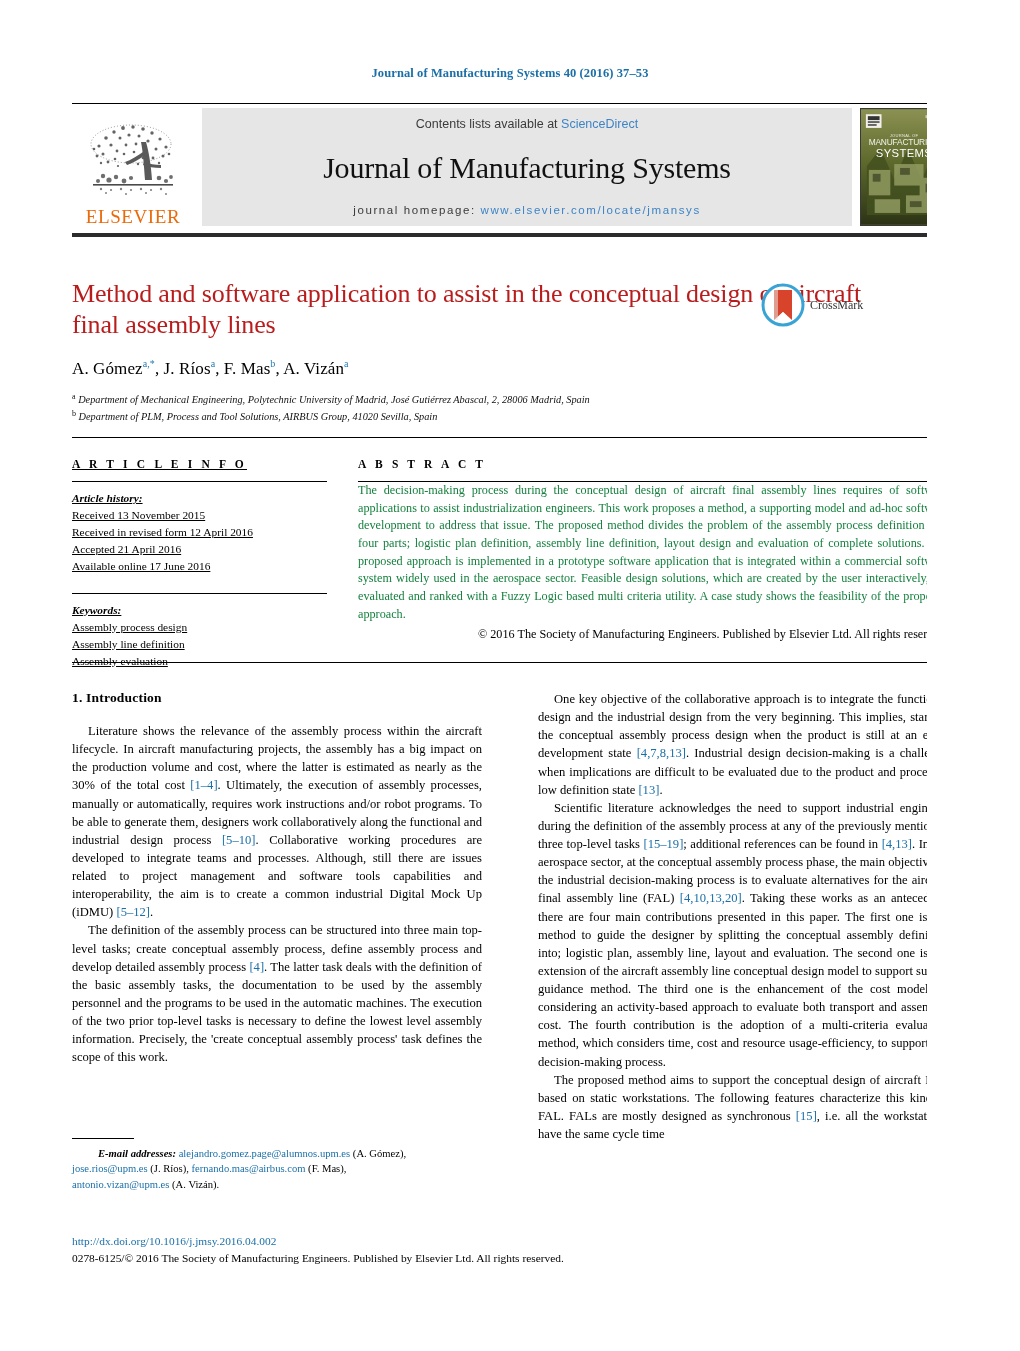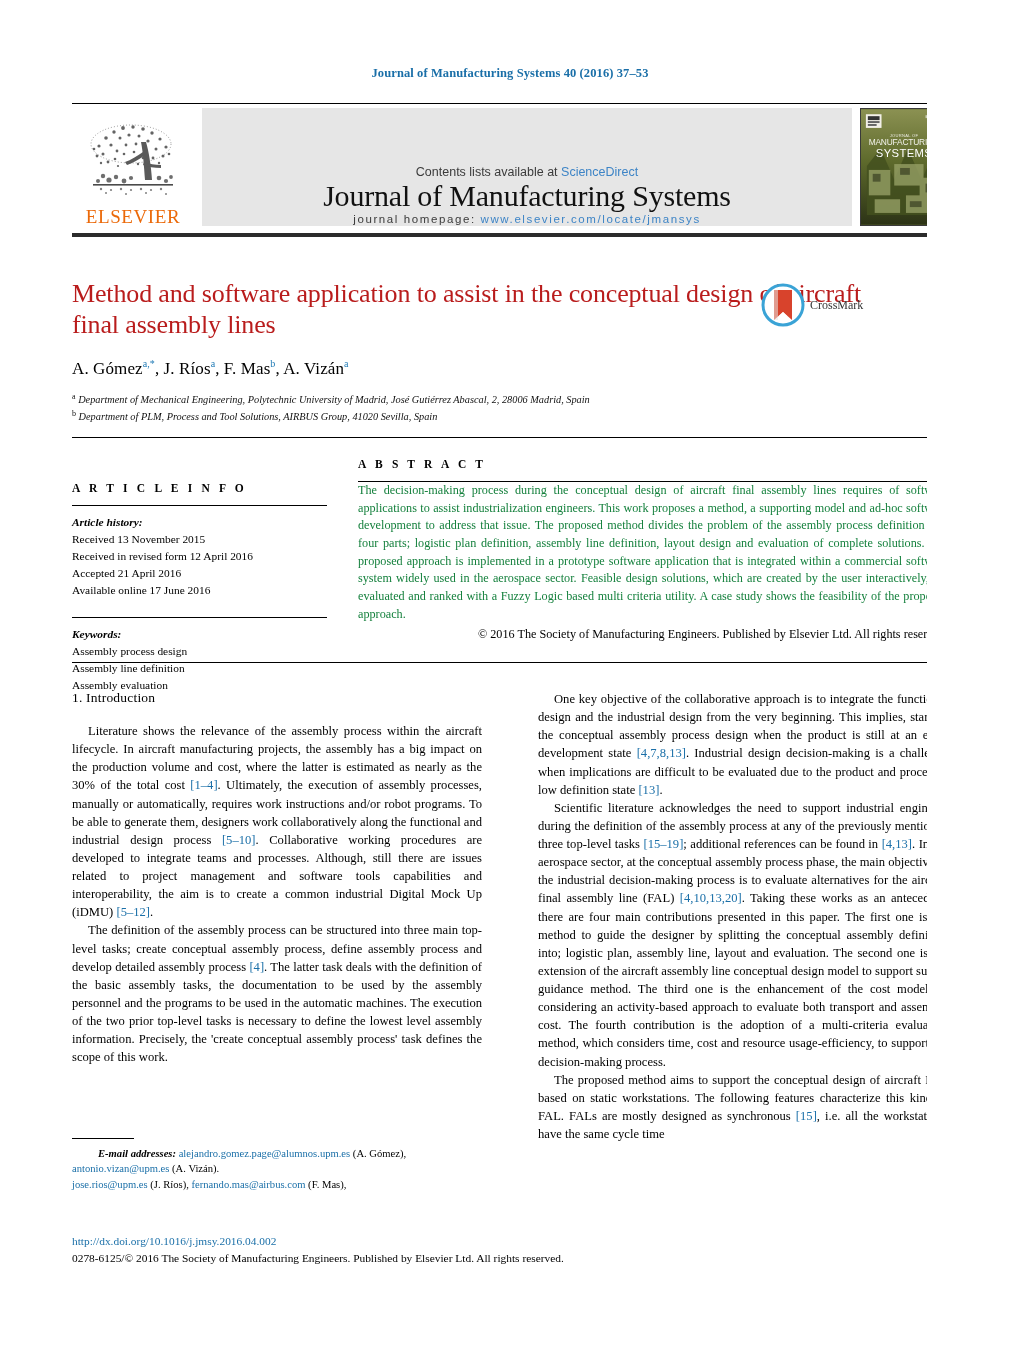--- a/index.html
+++ b/index.html
@@ -84,21 +84,20 @@
     flex-direction: column;
     align-items: center;
     justify-content: space-between;
     padding: 9px 0 10px 0;
     box-sizing: border-box;
   }
   .contents-line {
     font-family: "Liberation Sans", sans-serif;
     font-size: 12.5px;
     color: #3b3b3b;
-    margin-top: 48px;
   }
   .contents-line .sd {
     color: #3d84c6;
   }
   .journal-title-big {
     font-family: "Liberation Serif", serif;
     font-size: 30px;
     color: #111111;
     letter-spacing: -0.2px;
   }
@@ -194,23 +193,24 @@
     position: absolute;
     top: 437px;
     left: 72px;
     width: 876px;
     height: 1px;
     background: #000;
   }
 
   .info-col {
     position: absolute;
-    top: 482px;
+    top: 458px;
     left: 72px;
     width: 255px;
+    text-decoration: underline;
   }
   .abs-col {
     position: absolute;
     top: 458px;
     left: 358px;
     width: 590px;
   }
   .sec-label {
     font-family: "Liberation Serif", serif;
     font-size: 11.5px;
@@ -274,21 +274,21 @@
   }
   .body-right {
     position: absolute;
     top: 690px;
     left: 538px;
     width: 410px;
   }
   h2.section-heading {
     font-family: "Liberation Serif", serif;
     font-size: 13.5px;
-    font-weight: normal;
+    font-weight: bold;
     margin: 0 0 16px 0;
     letter-spacing: 0.2px;
   }
   p.body-para {
     font-family: "Liberation Serif", serif;
     font-size: 12.6px;
     line-height: 1.44;
     text-align: justify;
     margin: 0;
     text-indent: 16px;
@@ -536,29 +536,29 @@
 
   <div class="footnote-area">
     <div class="footnote-rule"></div>
     <div class="footnote">
       <div style="padding-left:26px">
         <span class="em">E-mail addresses:</span>
         <span class="lnk">alejandro.gomez.page@alumnos.upm.es</span>
         <span>(A. Gómez),</span>
       </div>
       <div>
-        <span class="lnk">antonio.vizan@upm.es</span>
-        <span>(A. Vizán).</span>
-      </div>
-      <div>
         <span class="lnk">jose.rios@upm.es</span>
         <span>(J. Ríos),</span>
         <span class="lnk">fernando.mas@airbus.com</span>
         <span>(F. Mas),</span>
       </div>
+      <div>
+        <span class="lnk">antonio.vizan@upm.es</span>
+        <span>(A. Vizán).</span>
+      </div>
     </div>
   </div>
 
   <div class="doi-area">
     <div class="doi">http://dx.doi.org/10.1016/j.jmsy.2016.04.002</div>
     <div class="issn">0278-6125/© 2016 The Society of Manufacturing Engineers. Published by Elsevier Ltd. All rights reserved.</div>
   </div>
 
 </div>
 

